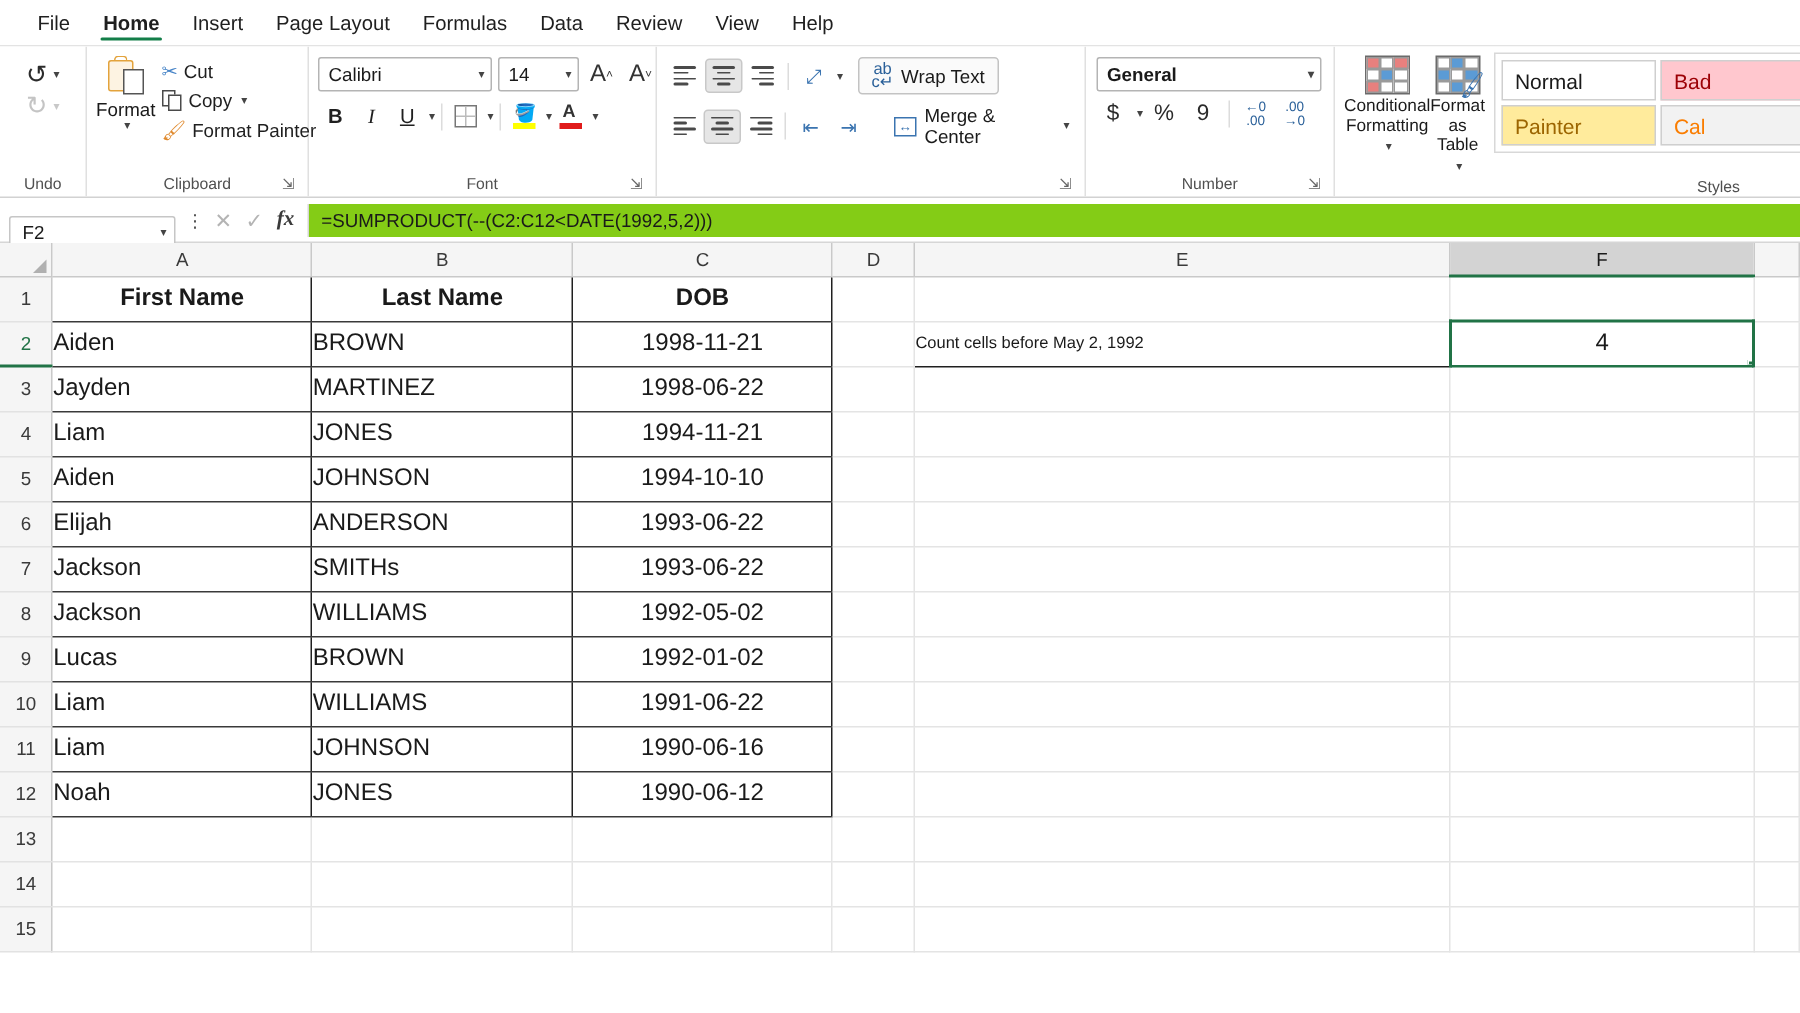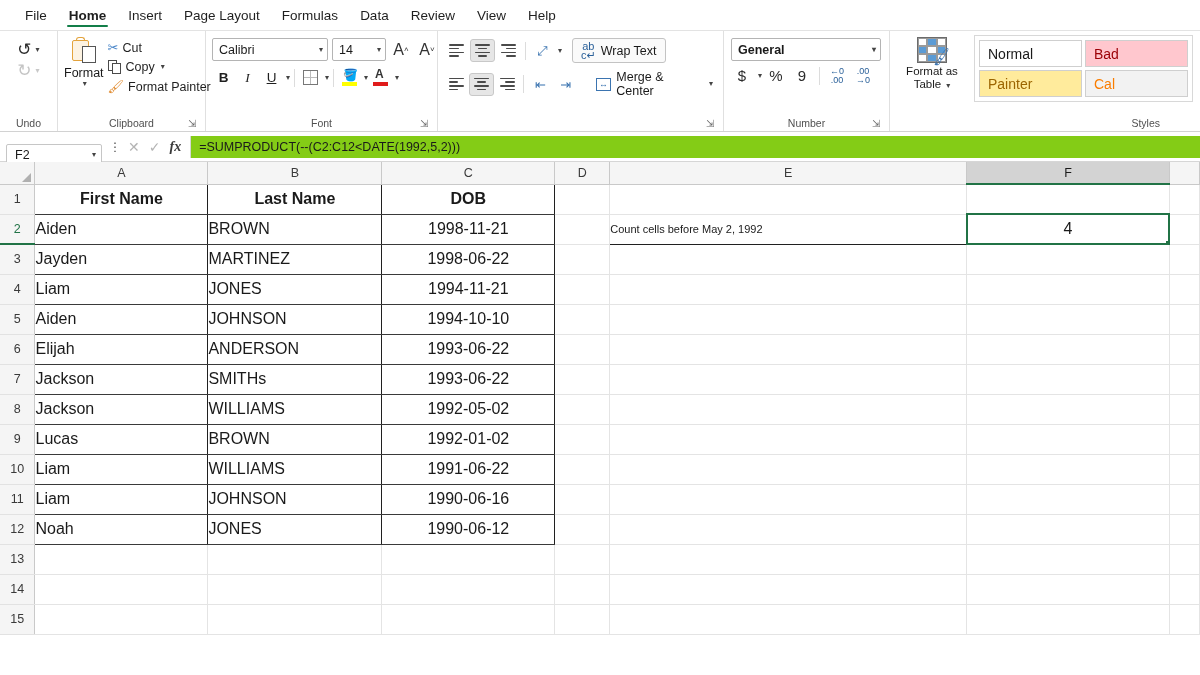--- a/index.html
+++ b/index.html
@@ -229,21 +229,21 @@
     padding-left:8px; font-size:14px; cursor:pointer; overflow:hidden; white-space:nowrap;
   }
 
   
   .fbar {
     height: 30px; display:flex; align-items:center;
     background:#ffffff; border-bottom:1px solid #d6d6d6;
     padding: 0 0 0 6px;
   }
   .namebox {
-    width: 96px; height: 22px; border:1px solid #c6c6c6; background:#fff;
+    width: 111px; height: 22px; border:1px solid #c6c6c6; background:#fff;
     display:flex; align-items:center; justify-content:space-between;
     padding: 0 5px 0 8px; font-size:12.5px; border-radius:2px; cursor:pointer;margin-top:16px;
   }
   .fbar-dots { padding: 0 7px; color:#4a4a4a; font-size:12px; letter-spacing:0; cursor:pointer;}
   .fbar-icons { display:flex; align-items:center; gap:9px; padding-right:9px; }
   .fbar-icons .x, .fbar-icons .ck { font-size:14px; color:#b4b4b4; cursor:pointer; }
   .fbar-icons .fx { font-size:14px; font-style:italic; font-family:"Liberation Serif", serif;
                     font-weight:bold; color:#3a3a3a; cursor:pointer; }
   .fdiv { width:1px; height:22px; background:#d6d6d6; }
   .finput {
@@ -564,20 +564,38 @@
             <span class="dec-ico">.00<br>→0</span>
           </div>
       </div>
     </div>
     <div class="group-label">Number</div>
     <div class="dlg-launcher">⇲</div>
   </div>
 
   <div class="group g-styles">
     <div class="group-body sty-row">
+      <div class="sty-big">
+        <span class="cf-ico">
+          <i style="background:#e8807e"></i>
+            <i style="background:#fff"></i>
+            <i style="background:#e8807e"></i>
+          <i style="background:#fff"></i>
+            <i style="background:#5b9bd5"></i>
+            <i style="background:#fff"></i>
+          <i style="background:#e8807e"></i>
+            <i style="background:#fff"></i>
+            <i style="background:#fff"></i>
+        </span>
+        <span class="sty-cap">
+          <span>Conditional</span><br>
+          <span>Formatting</span>
+          <span class="caret">▾</span>
+        </span>
+      </div>
       <div class="sty-big">
         <span class="ft-ico">
           <i style="background:#fff"></i>
             <i style="background:#5b9bd5"></i>
             <i style="background:#fff"></i>
           <i style="background:#5b9bd5"></i>
             <i style="background:#fff"></i>
             <i style="background:#5b9bd5"></i>
           <i style="background:#fff"></i>
             <i style="background:#5b9bd5"></i>

